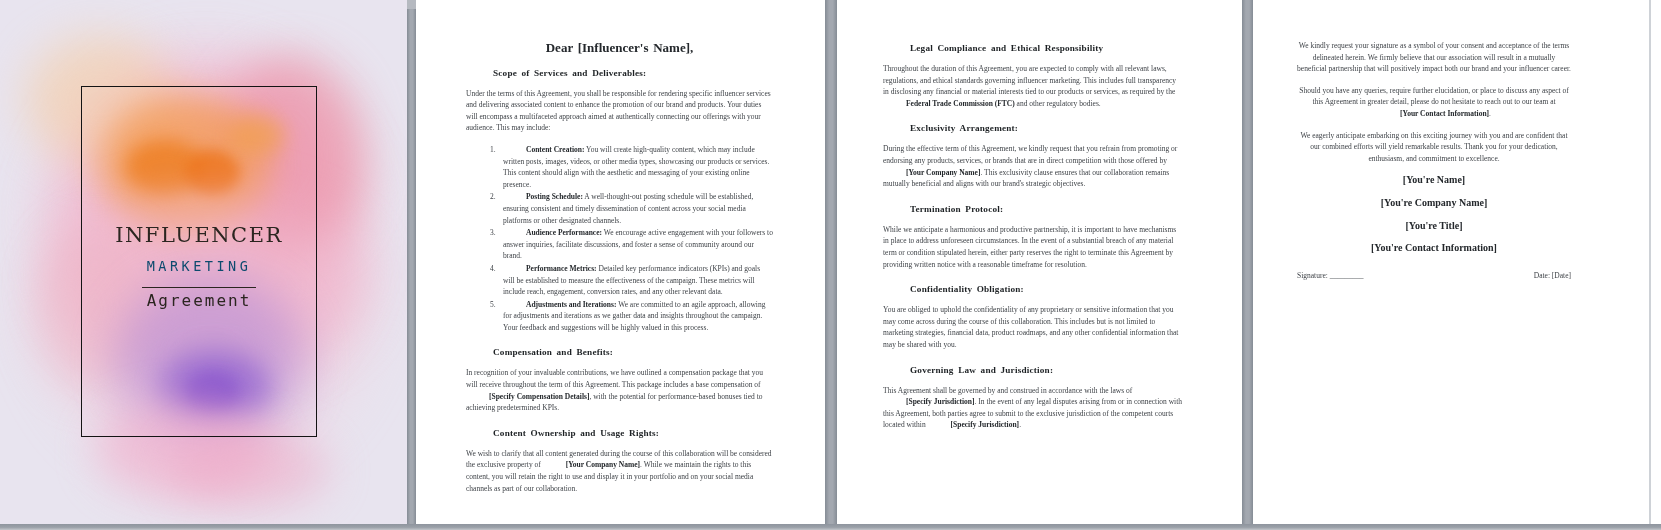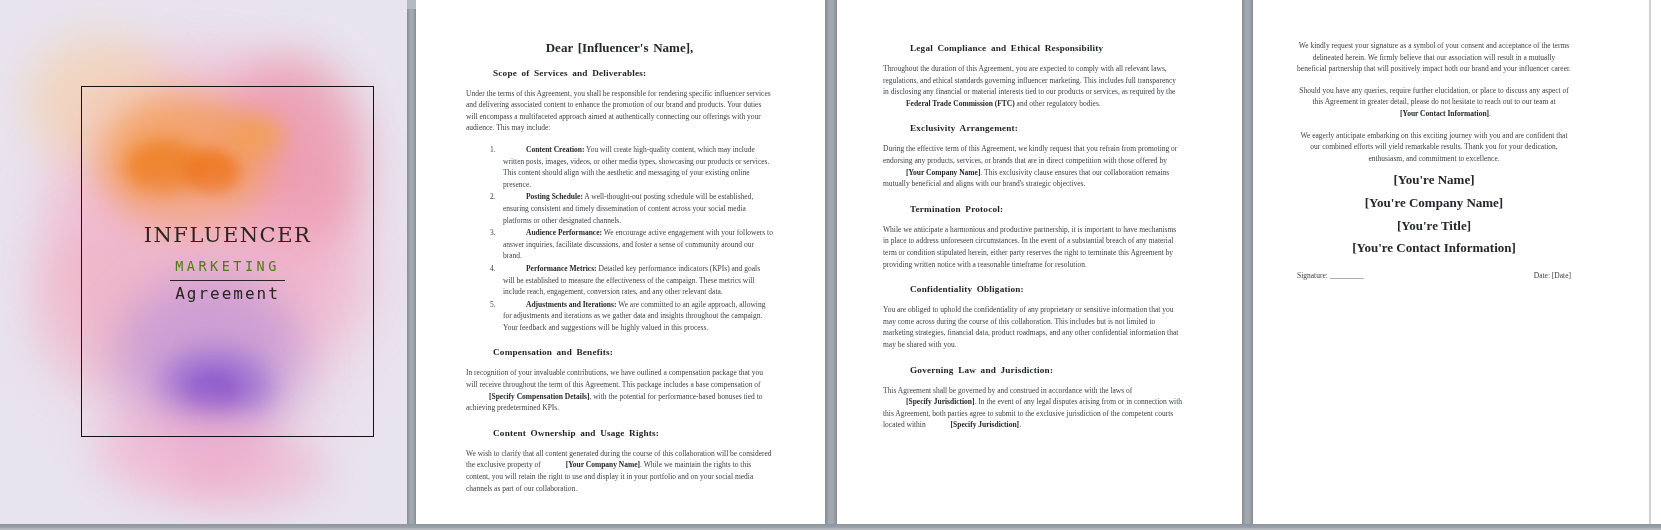--- a/index.html
+++ b/index.html
@@ -39,44 +39,44 @@
   .b-orngC2 {left:185px;top:150px;width:55px;height:45px;background:#ed6f0f;filter:blur(7px);opacity:.75;}
   .b-orngR  {left:230px;top:115px;width:55px;height:40px;background:#f2a04e;filter:blur(10px);opacity:.7;}
   .b-pinkM  {left:55px;top:195px;width:310px;height:180px;background:#f0b4cb;filter:blur(26px);opacity:.5;}
   .b-pinkL  {left:35px;top:230px;width:120px;height:160px;background:#eeb6c6;filter:blur(22px);opacity:.5;}
   .b-purp   {left:115px;top:275px;width:190px;height:170px;background:#b08ad8;filter:blur(22px);opacity:.55;}
   .b-purpC  {left:160px;top:350px;width:110px;height:75px;background:#8a5bd0;filter:blur(13px);opacity:.65;}
   .b-purpD  {left:185px;top:372px;width:55px;height:40px;background:#7b46cc;filter:blur(8px);opacity:.6;}
   .b-pinkB1 {left:95px;top:400px;width:175px;height:100px;background:#f2aecb;filter:blur(20px);opacity:.6;}
   .b-pinkB2 {left:170px;top:430px;width:160px;height:80px;background:#efa6c4;filter:blur(20px);opacity:.5;}
 
-  .frame{position:absolute;left:81px;top:86px;width:293px;height:351px;
+  .frame{position:absolute;left:81px;top:86px;width:236px;height:351px;
     border:1.5px solid #131313;box-sizing:border-box;text-align:center;}
   .t1{margin-top:136px;font-family:"DejaVu Serif",serif;font-size:21px;
       letter-spacing:1.5px;color:#2b2520;}
   .t2-wrap{margin-top:10px;}
   .t2{display:inline-block;font-family:"DejaVu Sans Mono",monospace;font-size:13.5px;
-      letter-spacing:3.5px;color:#4d7c0f;border-bottom:1.5px solid #2b2520;padding:0 5px 6px 5px;}
+      letter-spacing:3.5px;color:#0c4a6e;border-bottom:1.5px solid #2b2520;padding:0 5px 13px 5px;}
   .t3{margin-top:3px;font-family:"DejaVu Sans Mono",monospace;font-size:16px;
       letter-spacing:2px;color:#2b2520;}
 
   
   .doc{font-size:7.5px;line-height:11.6px;color:#3e4247;}
   .doc p{margin:0 0 10px 0;}
   .doc h3{font-size:9.2px;line-height:11px;color:#1d2124;margin:14px 0 9px 0;
           letter-spacing:.2px;word-spacing:2px;font-weight:700;padding-left:27px;}
   .salute{text-align:center;font-size:13px;font-weight:700;color:#24282c;
           margin:0 0 4px 0 !important;word-spacing:1.5px;}
   .b{font-weight:700;color:#24282c;padding-left:23px;}
   .list{margin:0 0 4px 24px;}
   .li{display:flex;margin:0 0 1px 0;}
   .num{flex:0 0 13px;width:13px;}
   .li p{flex:1;margin:0;}
   .sincerely{margin:12px 0 10px 0 !important;}
-  .sig-line{font-size:13px;font-weight:700;color:#24282c;margin:0 0 11px 0 !important;}
+  .sig-line{font-size:10px;font-weight:700;color:#24282c;margin:0 0 11px 0 !important;}
   .sig-row{display:flex;justify-content:space-between;margin-top:16px;font-size:7.5px;}
 </style>
 </head>
 <body>
 
 <div class="stage">
 
   <section class="page cover">
     <div class="blob b-wash"></div>
     <div class="blob b-pinkTop"></div>

